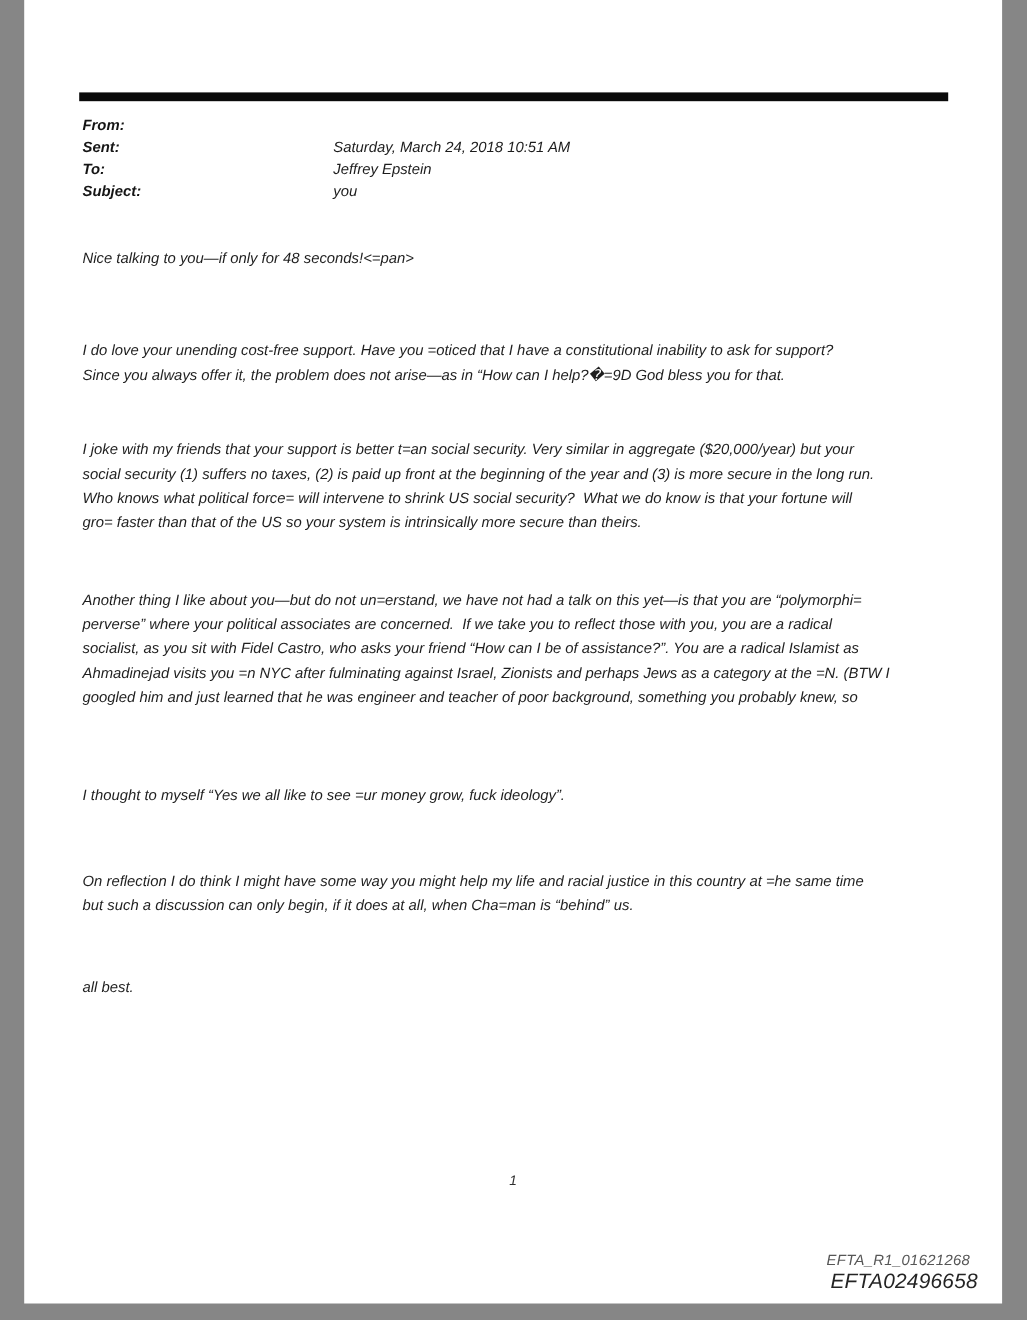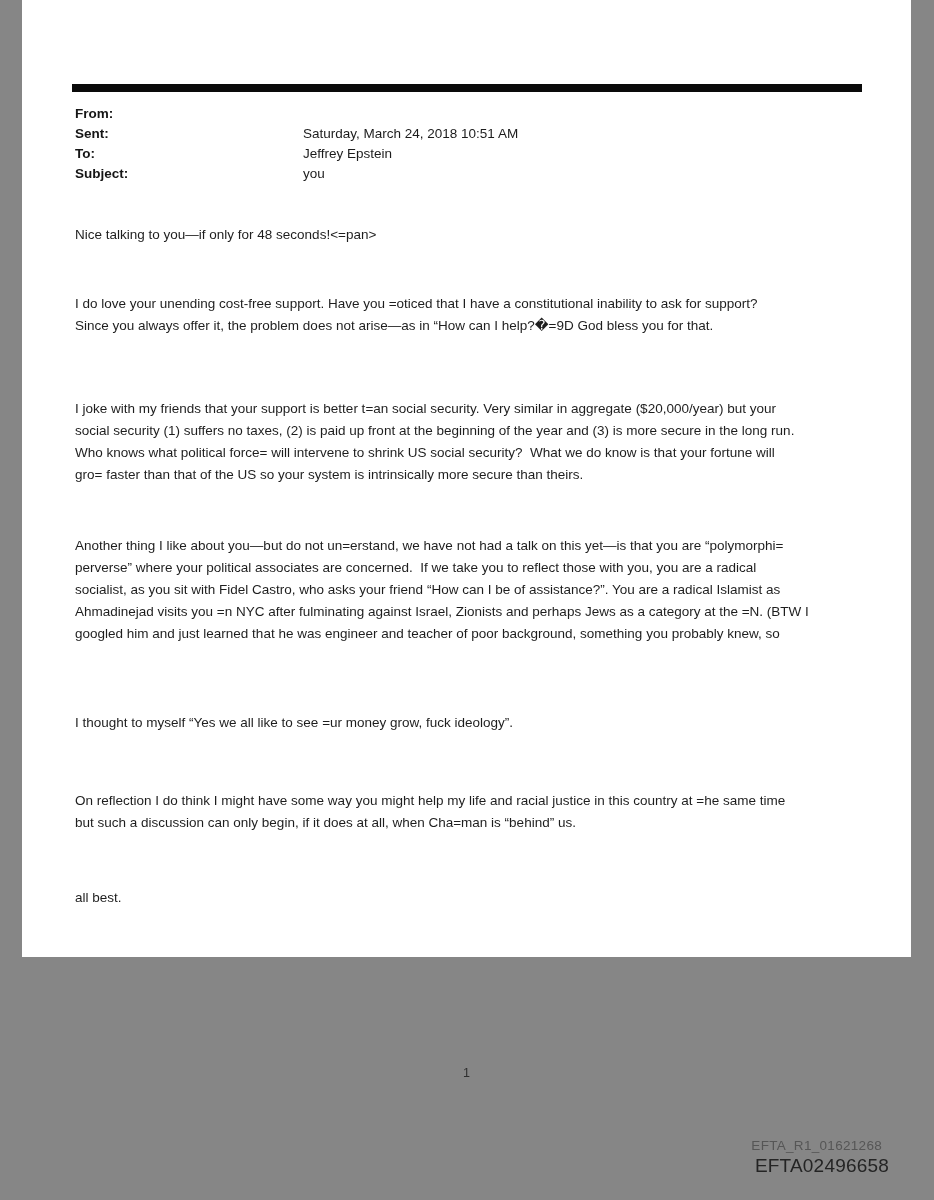--- a/index.html
+++ b/index.html
@@ -13,22 +13,23 @@
     width: 934px;
     height: 1200px;
     background: #868686;
     overflow: hidden;
   }
   .paper {
     position: absolute;
     left: 22px;
     top: 0;
     width: 889px;
-    height: 957px;
+    height: 1185px;
     background: #ffffff;
+    font-style: italic;
   }
   .top-rule {
     position: absolute;
     left: 50px;
     top: 84px;
     width: 790px;
     height: 8px;
     background: #0a0a0a;
   }
   .hdr-row {
@@ -118,21 +119,21 @@
     </div>
     <div class="hdr-row" style="top:164px">
       <span class="hdr-label">Subject:</span>
       <span class="hdr-value">you</span>
     </div>
 
     <div class="para" style="top:224px">
       <div class="line">Nice talking to you—if only for 48 seconds!&lt;=pan&gt;</div>
     </div>
 
-    <div class="para" style="top:293px">
+    <div class="para" style="top:308px">
       <div class="line">I do love your unending cost-free support. Have you =oticed that I have a constitutional inability to ask for support?</div>
       <div class="line">Since you always offer it, the problem does not arise—as in “How can I help?�=9D God bless you for that.</div>
     </div>
 
     <div class="para" style="top:398px">
       <div class="line">I joke with my friends that your support is better t=an social security. Very similar in aggregate ($20,000/year) but your</div>
       <div class="line">social security (1) suffers no taxes, (2) is paid up front at the beginning of the year and (3) is more secure in the long run.</div>
       <div class="line">Who knows what political force= will intervene to shrink US social security?  What we do know is that your fortune will</div>
       <div class="line">gro= faster than that of the US so your system is intrinsically more secure than theirs.</div>
     </div>

